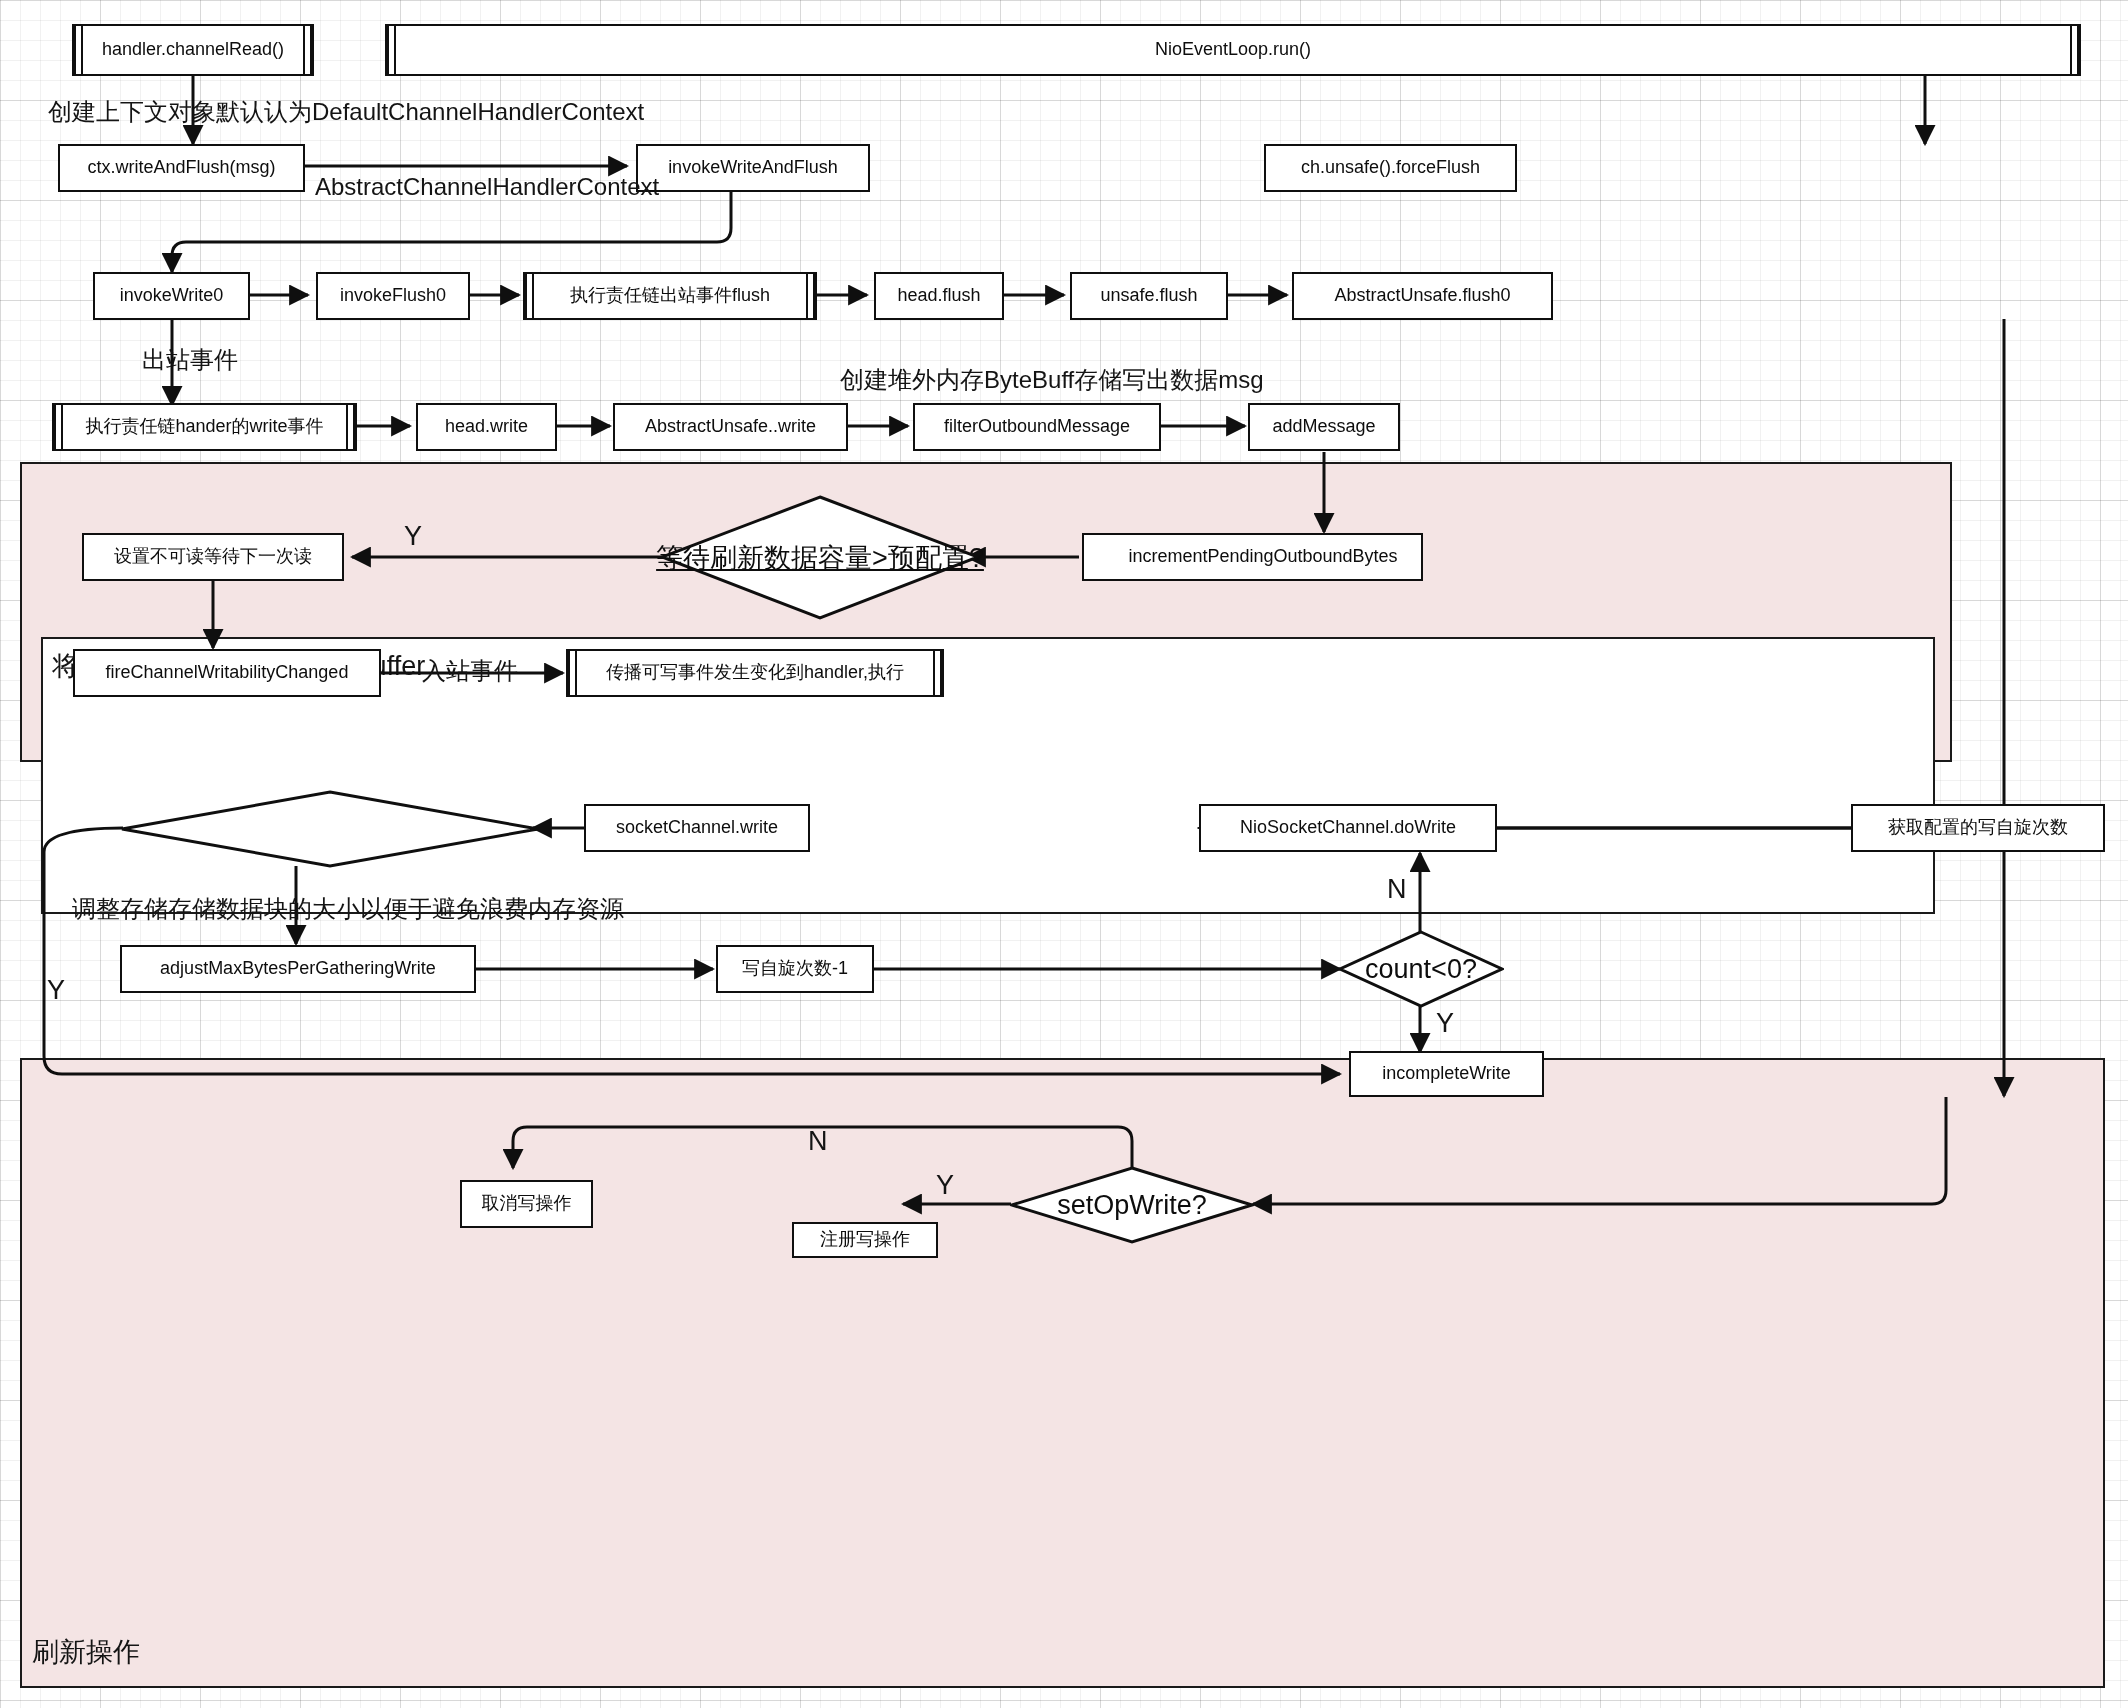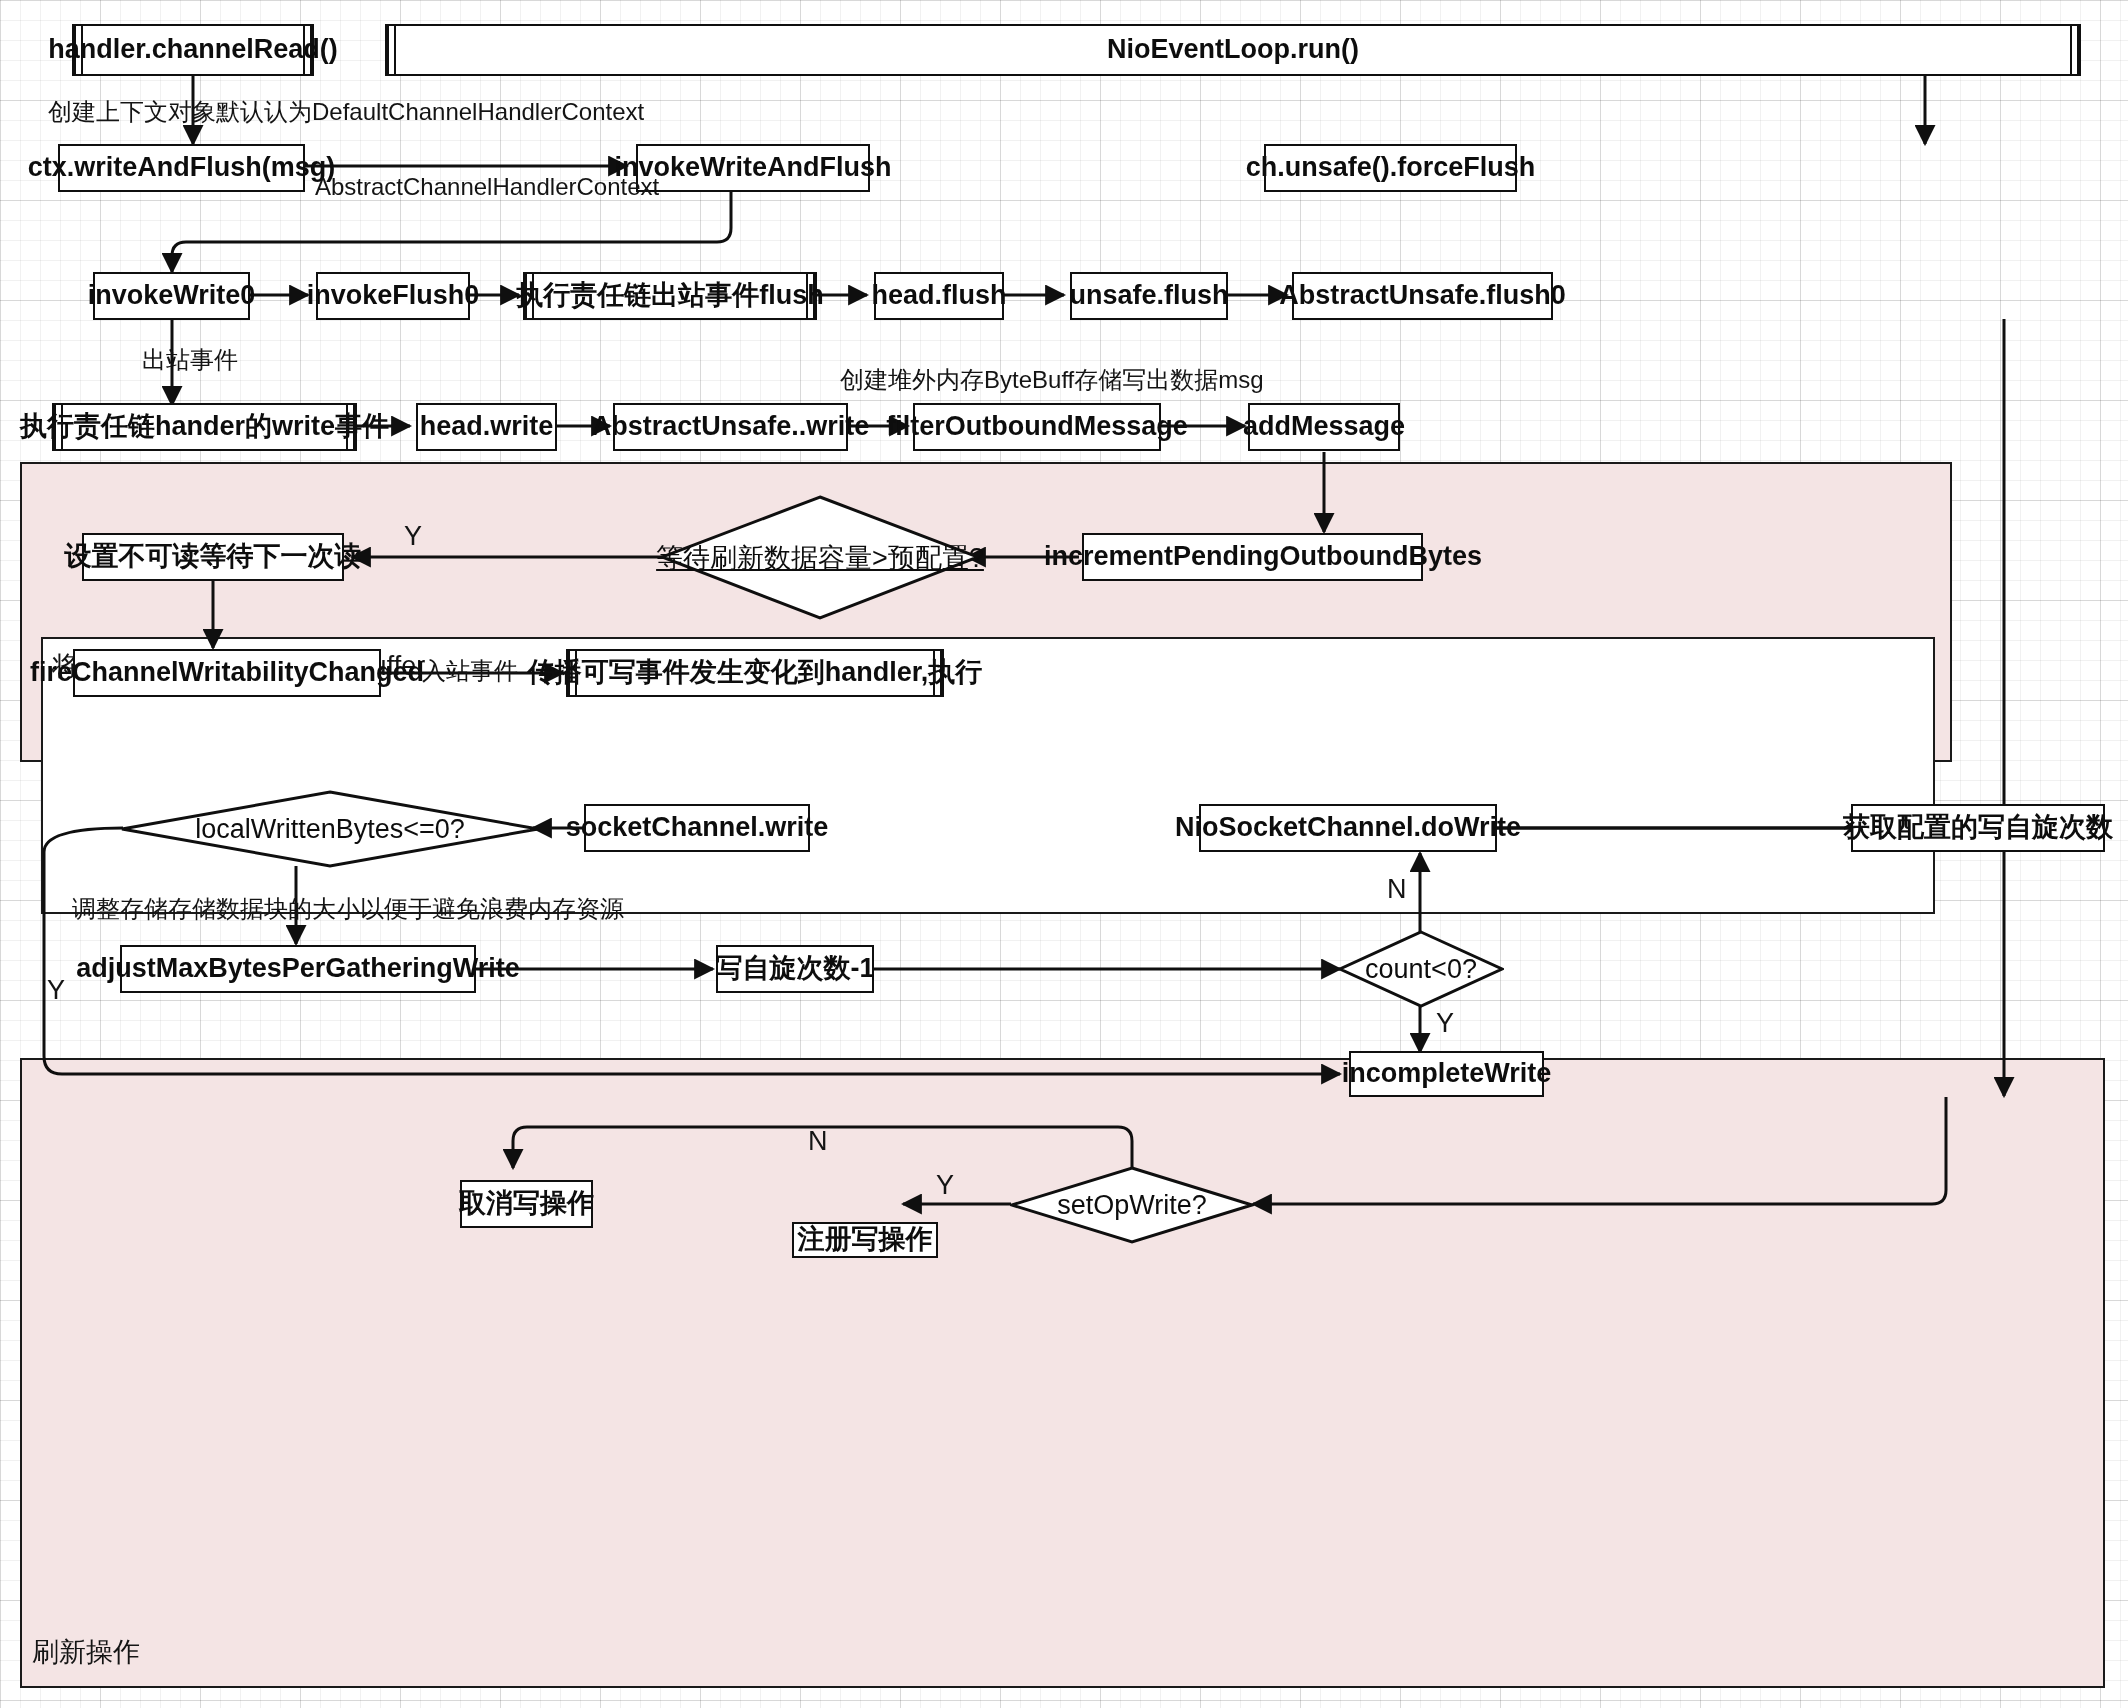--- a/index.html
+++ b/index.html
@@ -42,25 +42,24 @@
 
   
   .node{
     position:absolute;
     box-sizing:border-box;
     background:#ffffff;
     border:2px solid #0f0f0f;
     display:flex;
     align-items:center;
     justify-content:center;
-    font-size:27px;
+    font-size:18px;
     color:#0d0d0d;
     white-space:nowrap;
     line-height:1.1;
-    font-weight:bold;
   }
   
   .node.sub{
     border:2px solid #0f0f0f;
     background:
       linear-gradient(to right,#0f0f0f 0,#0f0f0f 2px,transparent 2px) left/100% 100% no-repeat,
       linear-gradient(to left,#0f0f0f 0,#0f0f0f 2px,transparent 2px) right/100% 100% no-repeat,
       #ffffff;
     padding:0 12px;
   }
@@ -245,21 +244,20 @@
   <div class="node" style="left:754px; top:1222px; width:146px; height:36px;margin-left:38px;">注册写操作</div>
 
   <svg style="position:absolute;left:660px;top:495px;width:320px;height:125px;" viewBox="0 0 320 125">
     <polygon points="160,2 318,62 160,123 2,62" fill="#ffffff" stroke="#0f0f0f" stroke-width="3"></polygon>
   </svg>
   <div class="diamond-label" style="left:660px; top:495px; width:320px; height:125px;text-decoration:underline;">等待刷新数据容量&gt;预配置?</div>
 
   <svg style="position:absolute;left:120px;top:790px;width:420px;height:78px;" viewBox="0 0 420 78">
     <polygon points="210,2 418,39 210,76 2,39" fill="#ffffff" stroke="#0f0f0f" stroke-width="3"></polygon>
   </svg>
-  <div class="diamond-label" style="left:120px; top:790px; width:420px; height:78px;">localWrittenBytes&lt;=0?</div>
 
   <svg style="position:absolute;left:1338px;top:930px;width:166px;height:78px;" viewBox="0 0 166 78">
     <polygon points="83,2 164,39 83,76 2,39" fill="#ffffff" stroke="#0f0f0f" stroke-width="3"></polygon>
   </svg>
   <div class="diamond-label" style="left:1338px; top:930px; width:166px; height:78px;">count&lt;0?</div>
 
   <svg style="position:absolute;left:1010px;top:1166px;width:244px;height:78px;" viewBox="0 0 244 78">
     <polygon points="122,2 242,39 122,76 2,39" fill="#ffffff" stroke="#0f0f0f" stroke-width="3"></polygon>
   </svg>
   <div class="diamond-label" style="left:1010px; top:1166px; width:244px; height:78px;">setOpWrite?</div>

